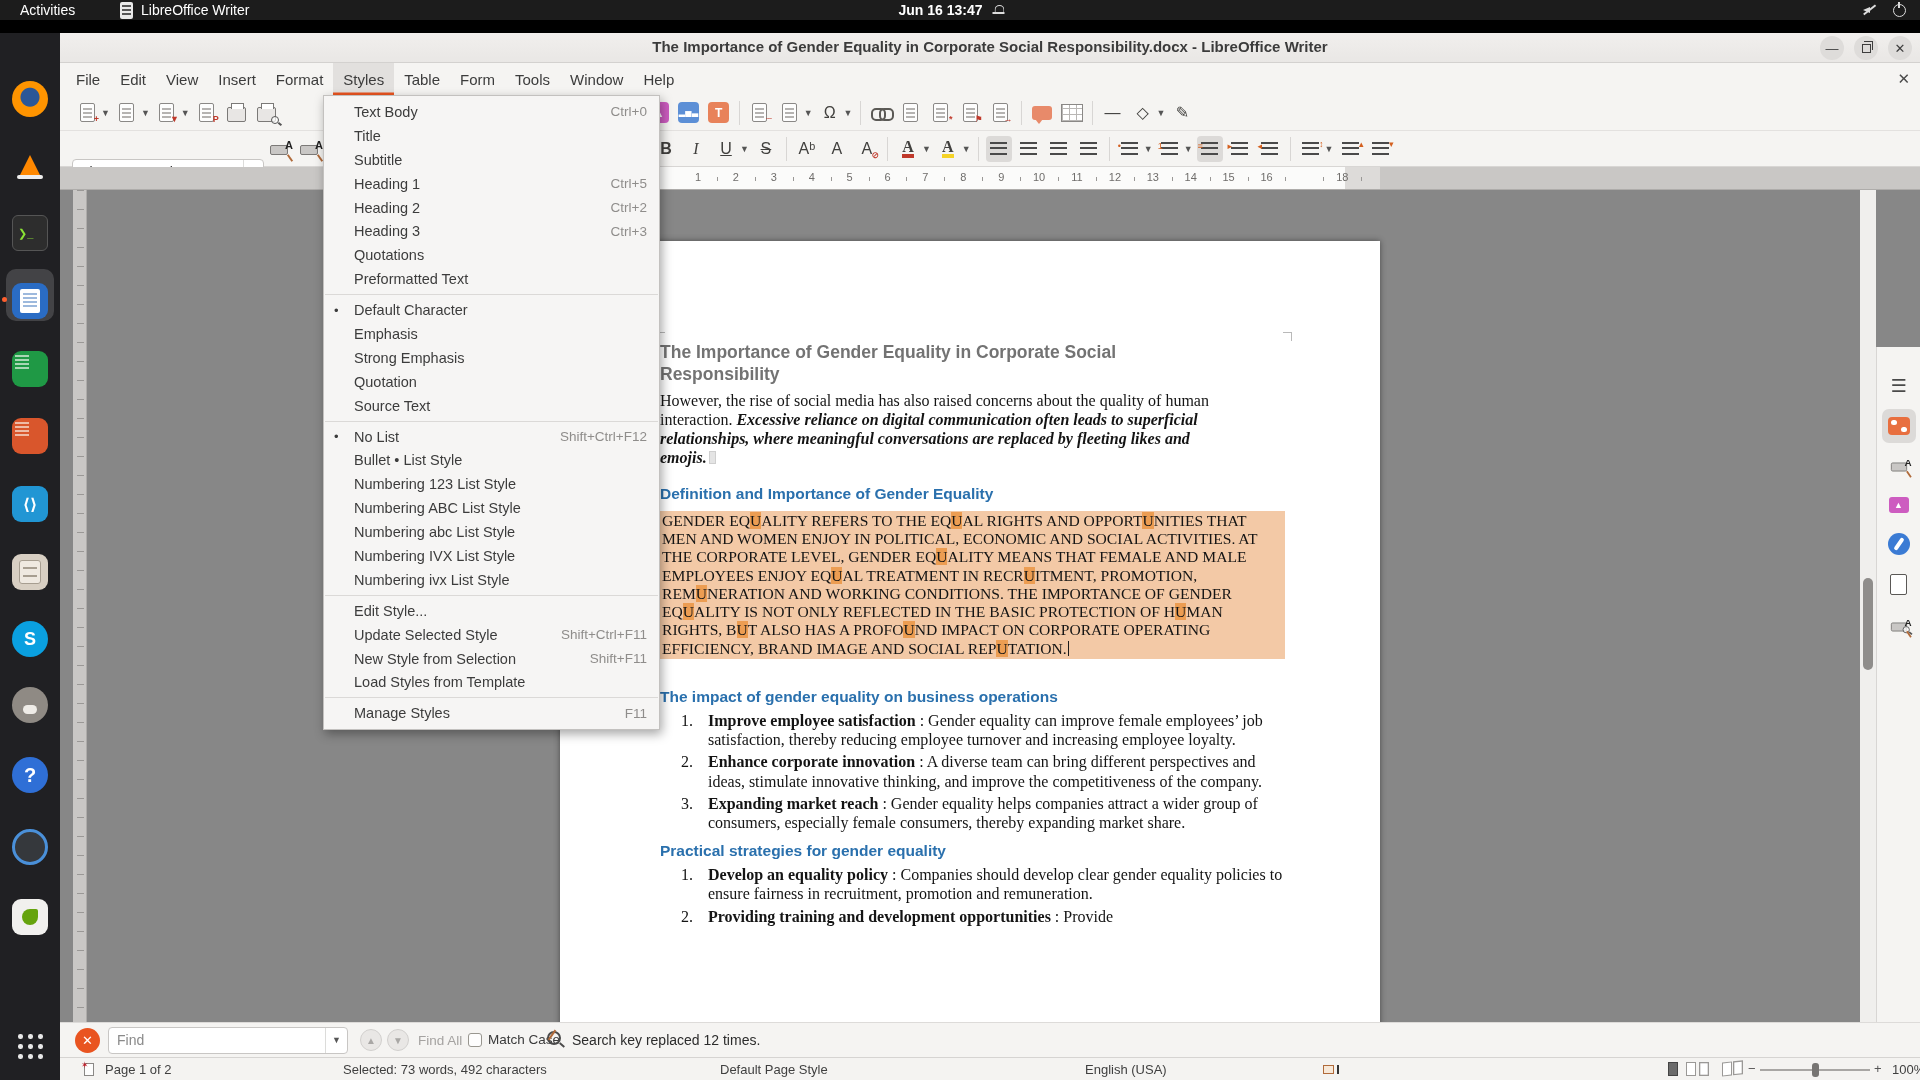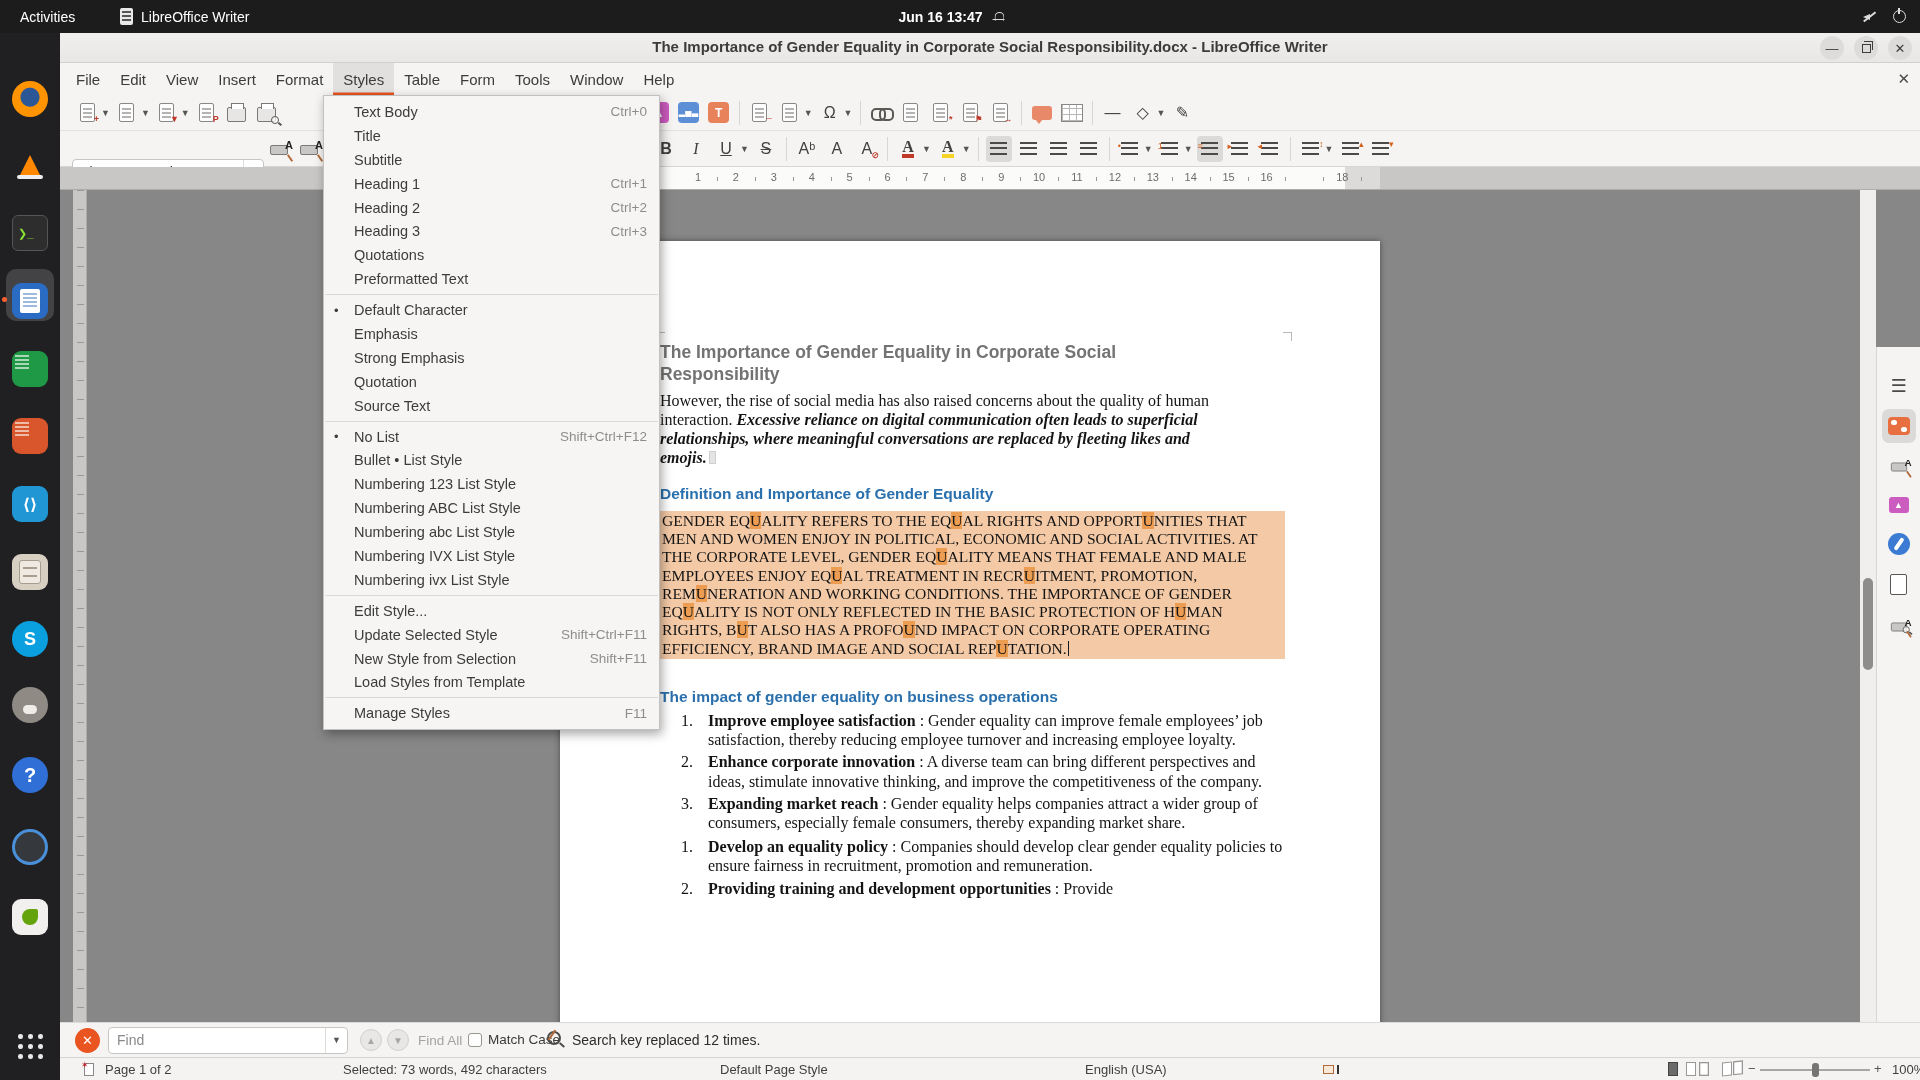--- a/index.html
+++ b/index.html
@@ -1,21 +1,21 @@
 <!DOCTYPE html>
 <html><head>
 <meta charset="utf-8">
 <style>
   * { margin:0; padding:0; box-sizing:border-box; }
   html,body { width:1920px; height:1080px; overflow:hidden; background:#000; }
   body { font-family:"Liberation Sans","DejaVu Sans",sans-serif; }
   #screen { position:relative; width:1920px; height:1080px; overflow:hidden; }
 
   
-  .topbar { position:absolute; left:0; top:0; width:1920px; height:33px; background:#1c1c1c; color:#fff; font-size:14px; display:flex; align-items:center; }
+  .topbar { position:absolute; left:0; top:0; width:1920px; height:20px; background:#1c1c1c; color:#fff; font-size:14px; display:flex; align-items:center; }
   .tb-activities { position:absolute; left:20px; }
   .tb-app { position:absolute; left:120px; display:flex; align-items:center; gap:8px; font-weight:normal; }
   .tb-appicon { width:13px; height:17px; background:#e9e9e9; border-radius:2px; position:relative; }
   .tb-appicon::before { content:""; position:absolute; left:2px; top:3px; width:9px; height:2px; background:#555; box-shadow:0 4px 0 #555, 0 8px 0 #555; }
   .tb-clock { position:absolute; left:50%; transform:translateX(-58%); display:flex; align-items:center; gap:10px; font-weight:bold; }
   .bell { width:12px; height:12px; position:relative; display:inline-block; }
   .bell::before { content:""; position:absolute; left:2px; top:1px; width:8px; height:8px; border:1.4px solid #ddd; border-bottom:none; border-radius:5px 5px 0 0; }
   .bell::after { content:""; position:absolute; left:0; top:8px; width:12px; height:1.6px; background:#ddd; }
   .tb-right { position:absolute; right:14px; display:flex; align-items:center; gap:16px; }
   .spk { width:14px; height:12px; position:relative; }
@@ -538,20 +538,21 @@
           <div class="doc-title">The Importance of Gender Equality in Corporate Social Responsibility</div>
           <div class="p-intro"><span>However, the rise of social media has also raised concerns about the quality of human interaction. </span><span class="emph">Excessive reliance on digital communication often leads to superficial relationships, where meaningful conversations are replaced by fleeting likes and emojis.</span><span class="paramark"></span></div>
           <div class="doc-h h-def">Definition and Importance of Gender Equality</div>
           <div class="selbox" id="selpara">GENDER EQ<span class="uhl">U</span>ALITY REFERS TO THE EQ<span class="uhl">U</span>AL RIGHTS AND OPPORT<span class="uhl">U</span>NITIES THAT MEN AND WOMEN ENJOY IN POLITICAL, ECONOMIC AND SOCIAL ACTIVITIES. AT THE CORPORATE LEVEL, GENDER EQ<span class="uhl">U</span>ALITY MEANS THAT FEMALE AND MALE EMPLOYEES ENJOY EQ<span class="uhl">U</span>AL TREATMENT IN RECR<span class="uhl">U</span>ITMENT, PROMOTION, REM<span class="uhl">U</span>NERATION AND WORKING CONDITIONS. THE IMPORTANCE OF GENDER EQ<span class="uhl">U</span>ALITY IS NOT ONLY REFLECTED IN THE BASIC PROTECTION OF H<span class="uhl">U</span>MAN RIGHTS, B<span class="uhl">U</span>T ALSO HAS A PROFO<span class="uhl">U</span>ND IMPACT ON CORPORATE OPERATING EFFICIENCY, BRAND IMAGE AND SOCIAL REP<span class="uhl">U</span>TATION.<span class="caret"></span></div>
           <div class="doc-h h-impact">The impact of gender equality on business operations</div>
           <ol class="doclist" id="impactlist">
               <li><span class="num">1.</span><b>Improve employee satisfaction</b> : Gender equality can improve female employees’ job satisfaction, thereby reducing employee turnover and increasing employee loyalty.</li>
               <li><span class="num">2.</span><b>Enhance corporate innovation</b> : A diverse team can bring different perspectives and ideas, stimulate innovative thinking, and improve the competitiveness of the company.</li>
               <li><span class="num">3.</span><b>Expanding market reach</b> : Gender equality helps companies attract a wider group of consumers, especially female consumers, thereby expanding market share.</li>
             </ol>
+          <div class="doc-h h-practical">Practical strategies for gender equality</div>
           <ol class="doclist" id="practicallist">
               <li><span class="num">1.</span><b>Develop an equality policy</b> : Companies should develop clear gender equality policies to ensure fairness in recruitment, promotion and remuneration.</li>
               <li><span class="num">2.</span><b>Providing training and development opportunities</b> : Provide</li>
             </ol>
         </div>
       </div>
       <div class="scrollbar">
         <div class="scrollthumb"></div>
       </div>
       <div class="sidebar" id="sidebar">
@@ -630,21 +631,21 @@
         <span class="sc"></span>
       </div>
       <div class="mi">
         <span class="dotcol"></span>
         <span class="lbl">Subtitle</span>
         <span class="sc"></span>
       </div>
       <div class="mi">
         <span class="dotcol"></span>
         <span class="lbl">Heading 1</span>
-        <span class="sc">Ctrl+1</span>
+        <span class="sc">Ctrl+5</span>
       </div>
       <div class="mi">
         <span class="dotcol"></span>
         <span class="lbl">Heading 2</span>
         <span class="sc">Ctrl+2</span>
       </div>
       <div class="mi">
         <span class="dotcol"></span>
         <span class="lbl">Heading 3</span>
         <span class="sc">Ctrl+3</span>

